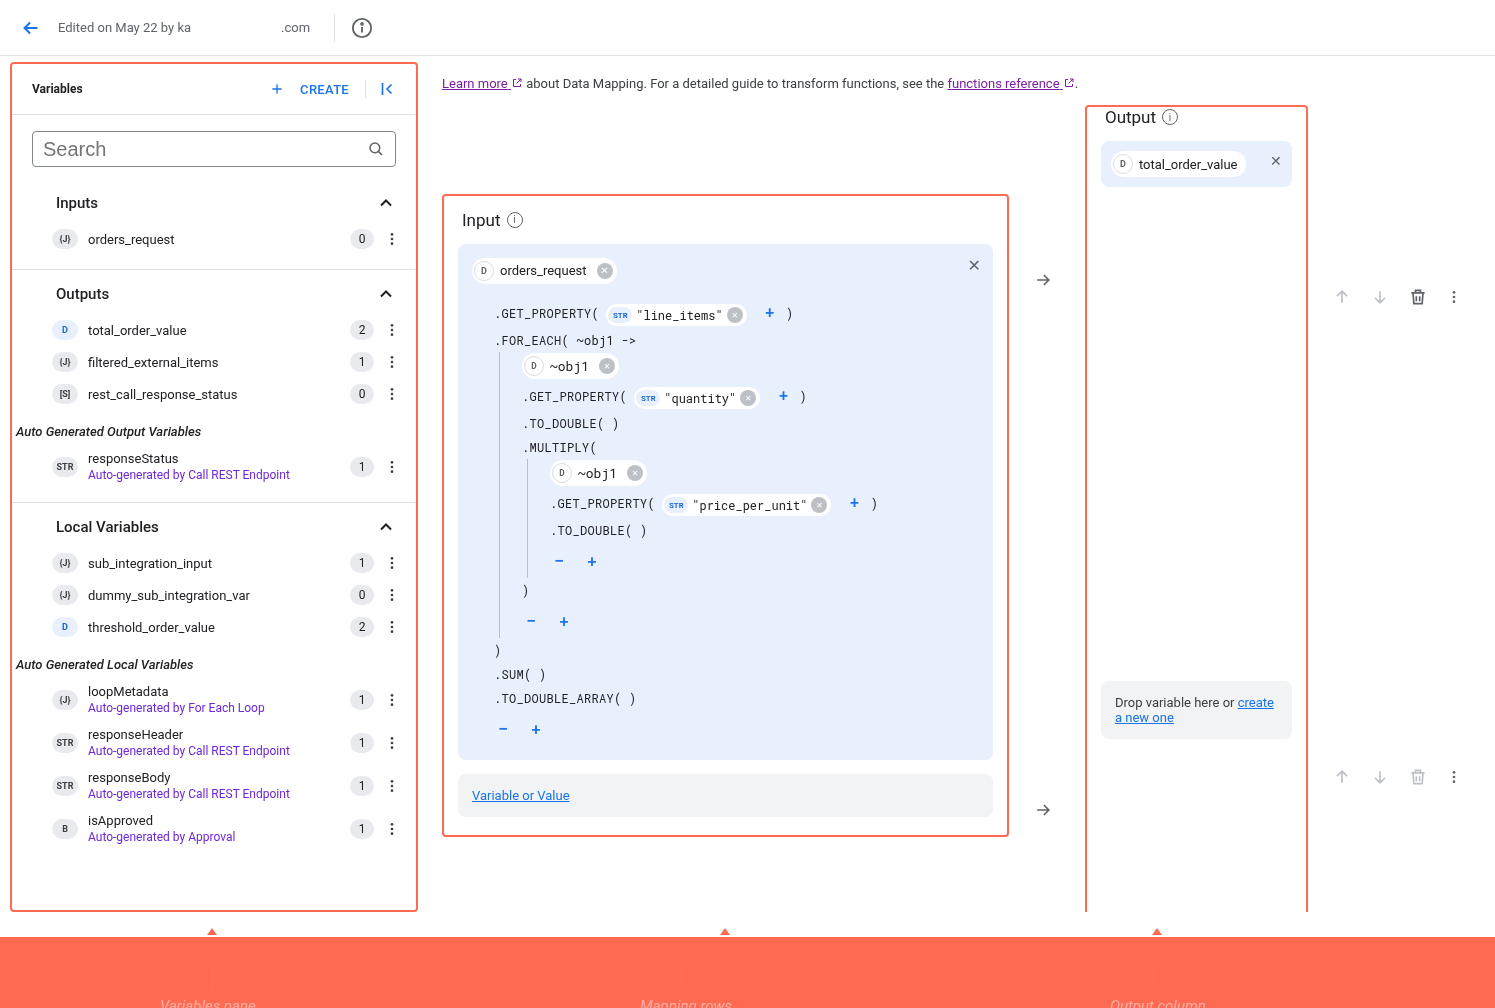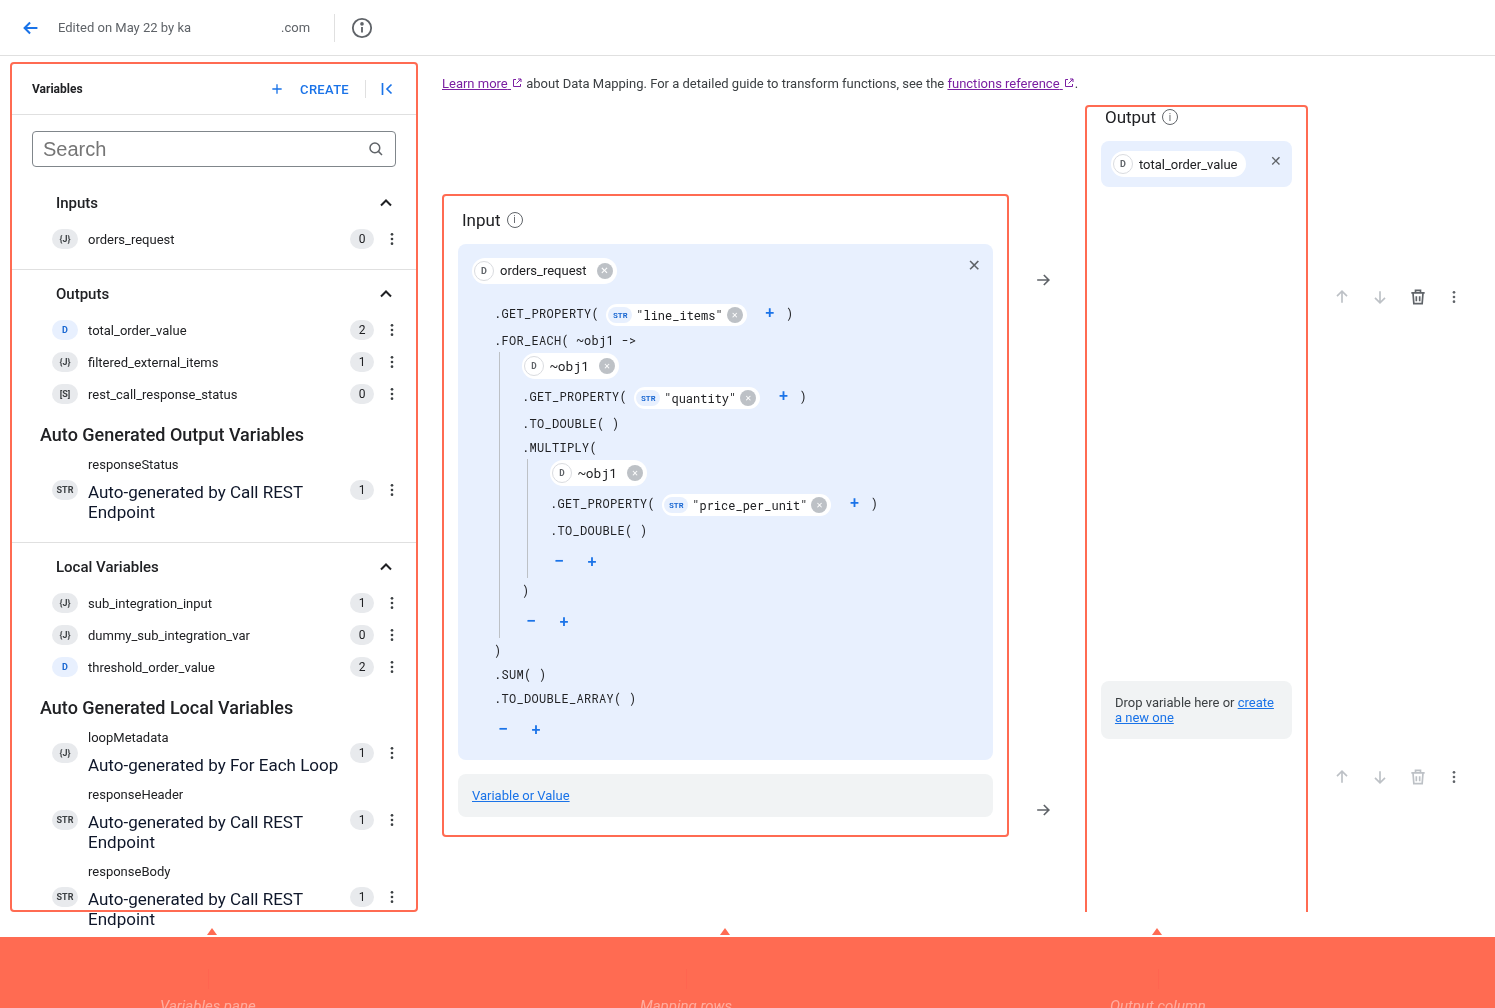--- a/index.html
+++ b/index.html
@@ -21,28 +21,28 @@
 
 .search-wrap { padding: 16px 20px 12px; }
 .search { display: flex; align-items: center; border: 1px solid #80868b; border-radius: 4px; height: 36px; padding: 0 10px; }
 .search input { border: none; outline: none; flex: 1; font-size: 20px; color: #5f6368; background: transparent; }
 .search .sicon { color: #5f6368; }
 
 .section { border-bottom: 1px solid #e0e0e0; padding-bottom: 14px; }
 .section:last-child { border-bottom: none; }
 .sec-head { display: flex; align-items: center; padding: 14px 20px 10px; font-size: 15px; font-weight: 500; margin-left: 24px; }
 .sec-head .chev { margin-left: auto; }
-.sub-head { padding: 14px 28px 6px; font-size: 18px; font-weight: 500; }
+.sub-head { padding: 14px 4px 6px; font-size: 13px; font-weight: 500; font-style: italic; }
 
 .var-row { display: flex; align-items: center; padding: 4px 12px 4px 40px; height: 32px; }
 .var-row.tall { height: auto; padding-top: 6px; padding-bottom: 6px; }
 .type-badge { min-width: 26px; height: 20px; border-radius: 10px; background: #e8eaed; display: inline-flex; align-items: center; justify-content: center; font-size: 9px; font-weight: 700; color: #3c4043; margin-right: 10px; padding: 0 4px; }
 .type-badge.d { background: #e8f0fe; color: #1967d2; }
 .var-name { flex: 1; font-size: 13px; }
-.var-sub { font-size: 17px; color: #0f172a; margin-top: 10px; }
+.var-sub { font-size: 12px; color: #6d28d9; margin-top: 2px; }
 .count-badge { background: #e8eaed; border-radius: 10px; min-width: 24px; height: 20px; display: inline-flex; align-items: center; justify-content: center; font-size: 12px; margin-right: 6px; }
 .more { cursor: pointer; color: #3c4043; padding: 4px; }
 
 .canvas { flex: 1; padding: 20px 24px 0 24px; position: relative; overflow-y:auto;}
 .help-line { font-size: 13px; color: #3c4043; margin-bottom: 14px; }
 .help-line a { color: #7b1fa2; text-decoration: underline; }
 .ext-icon { display:inline-block; width:12px; height:12px; vertical-align: -1px; }
 
 .columns { display: flex; gap: 24px; align-items: center; }
 .col-input { width: 570px; border: 2px solid #ff6b52; border-radius: 4px; padding: 14px 0 18px; }

